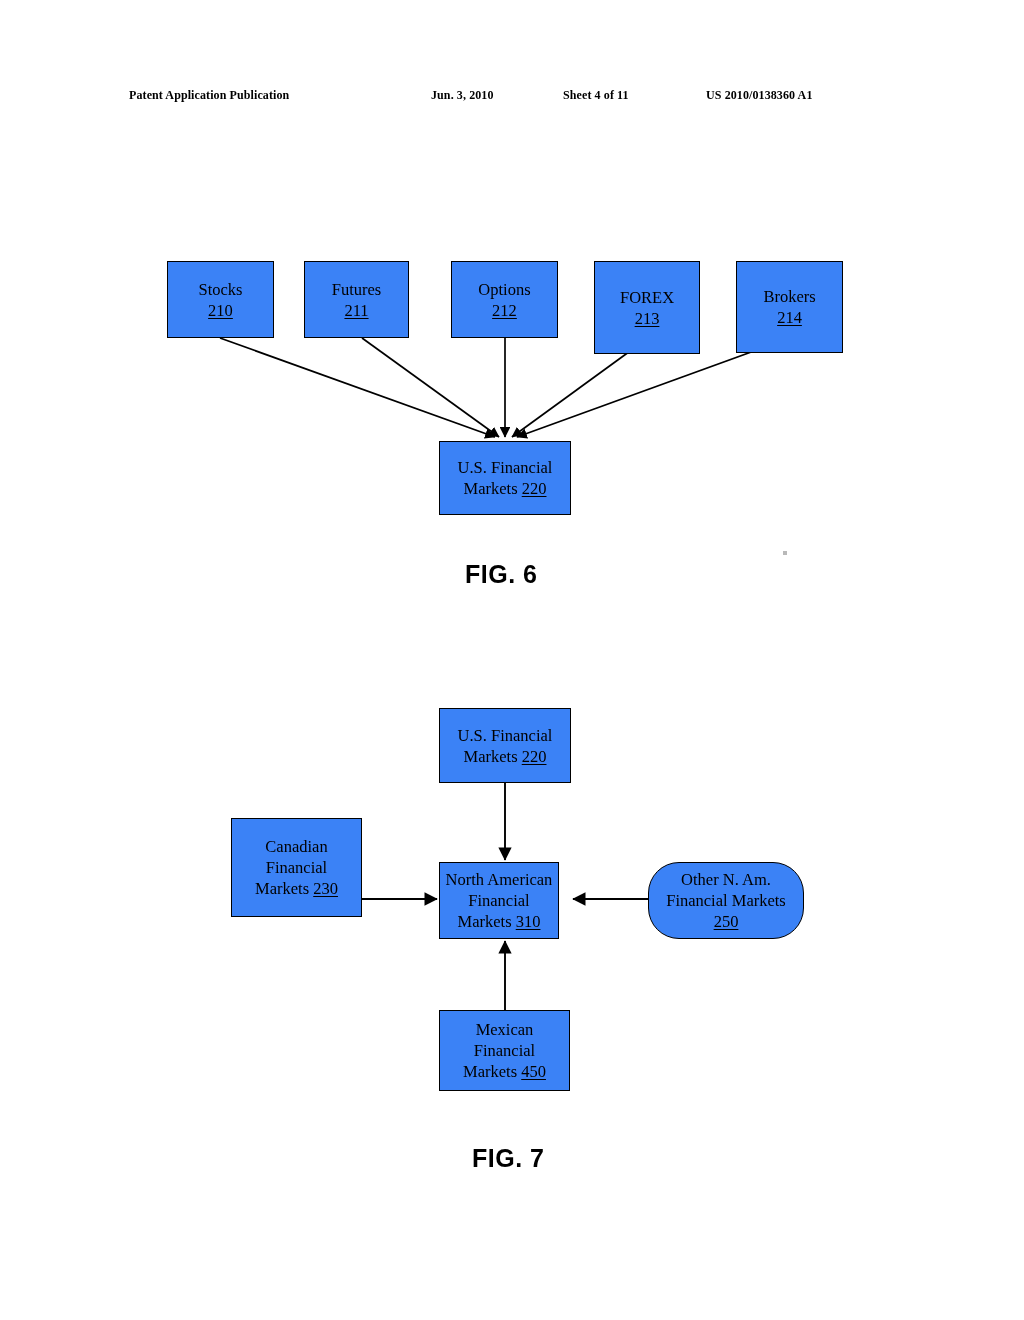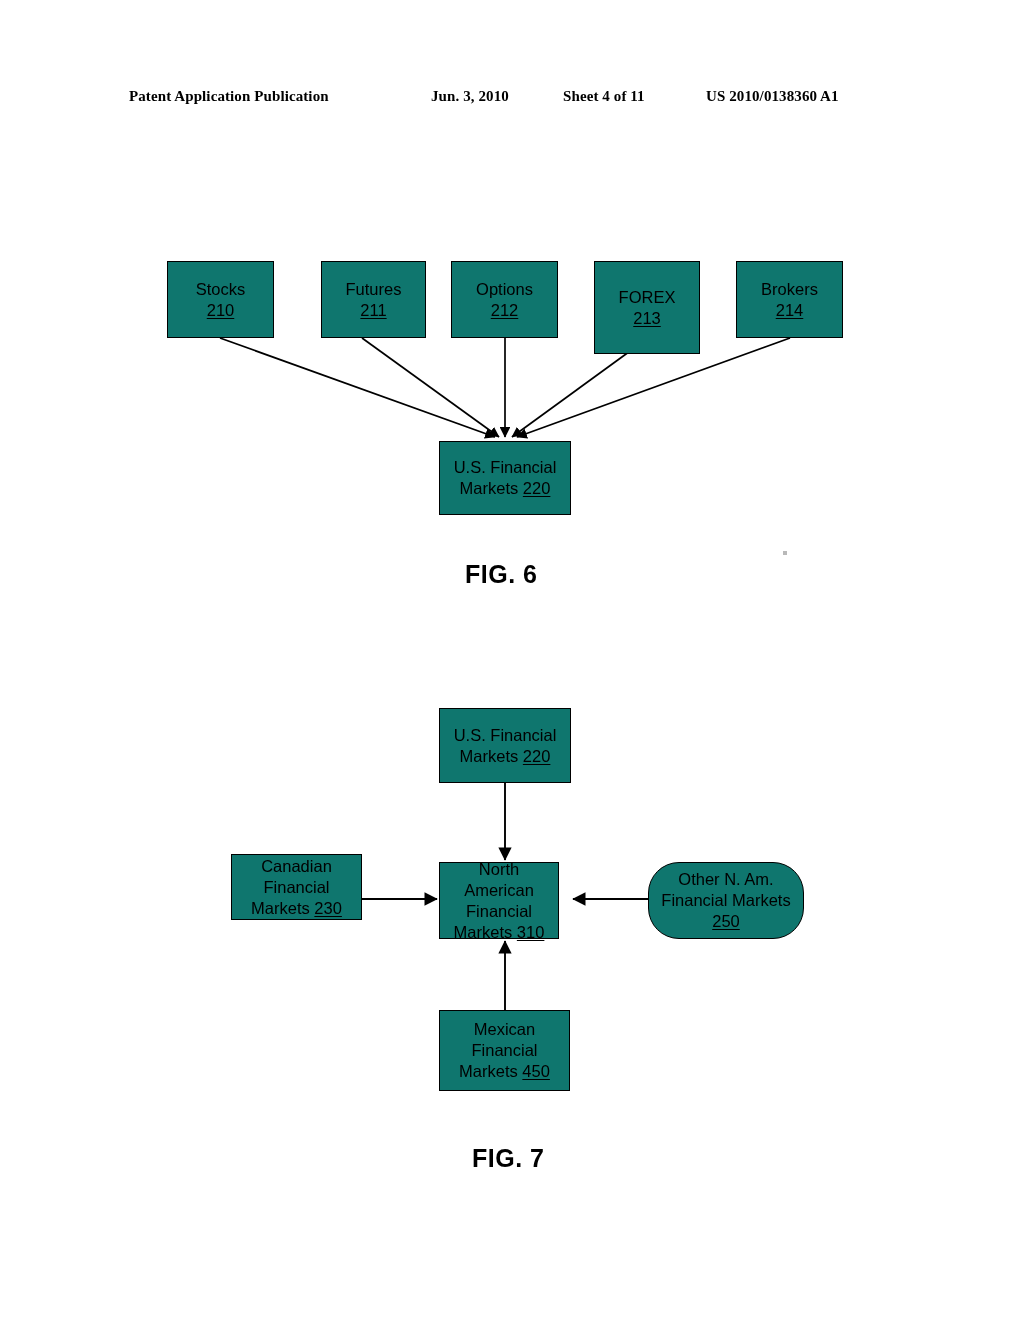--- a/index.html
+++ b/index.html
@@ -18,62 +18,62 @@
 
   
   #page-header {
     position: absolute;
     top: 88px;
     left: 0;
     width: 1024px;
     height: 26px;
     font-family: "Liberation Serif", serif;
     font-weight: bold;
-    font-size: 15px;
+    font-size: 12px;
     letter-spacing: 0.1px;
     white-space: nowrap;
   }
   #page-header .hdr {
     position: absolute;
     top: 0;
   }
   #hdr-pub   { left: 129px; }
   #hdr-date  { left: 431px; }
   #hdr-sheet { left: 563px; }
   #hdr-num   { left: 706px; }
 
   
   .node {
     position: absolute;
     box-sizing: border-box;
     border: 1.6px solid #000;
-    background: #0f766e;
+    background: #3b82f6;
     display: flex;
     align-items: center;
     justify-content: center;
     text-align: center;
-    font-family: Liberation Sans, sans-serif;
+    font-family: Liberation Serif, serif;
     font-size: 16.5px;
     line-height: 21px;
     color: #000;
   }
   .node .label { display: block; padding: 0 3px; }
   .node u { text-decoration: underline; text-underline-offset: 1.5px; }
 
   
   #box-stocks   { left: 167px; top: 261px; width: 107px; height: 77px; }
-  #box-futures  { left: 321px; top: 261px; width: 105px; height: 77px; }
+  #box-futures  { left: 304px; top: 261px; width: 105px; height: 77px; }
   #box-options  { left: 451px; top: 261px; width: 107px; height: 77px; }
   #box-forex    { left: 594px; top: 261px; width: 106px; height: 93px; }
-  #box-brokers  { left: 736px; top: 261px; width: 107px; height: 77px; }
+  #box-brokers  { left: 736px; top: 261px; width: 107px; height: 92px; }
   #box-usfm-6   { left: 439px; top: 441px; width: 132px; height: 74px; }
 
   
   #box-usfm-7   { left: 439px; top: 708px; width: 132px; height: 75px; }
-  #box-canadian { left: 231px; top: 854px; width: 131px; height: 66px; }
+  #box-canadian { left: 231px; top: 818px; width: 131px; height: 99px; }
   #box-nafm     { left: 439px; top: 862px; width: 120px; height: 77px; }
   #box-othernam { left: 648px; top: 862px; width: 156px; height: 77px; border-radius: 31px; }
   #box-mexican  { left: 439px; top: 1010px; width: 131px; height: 81px; }
 
   
   .fig-caption {
     position: absolute;
     font-family: "Liberation Sans", sans-serif;
     font-weight: bold;
     font-size: 25px;

